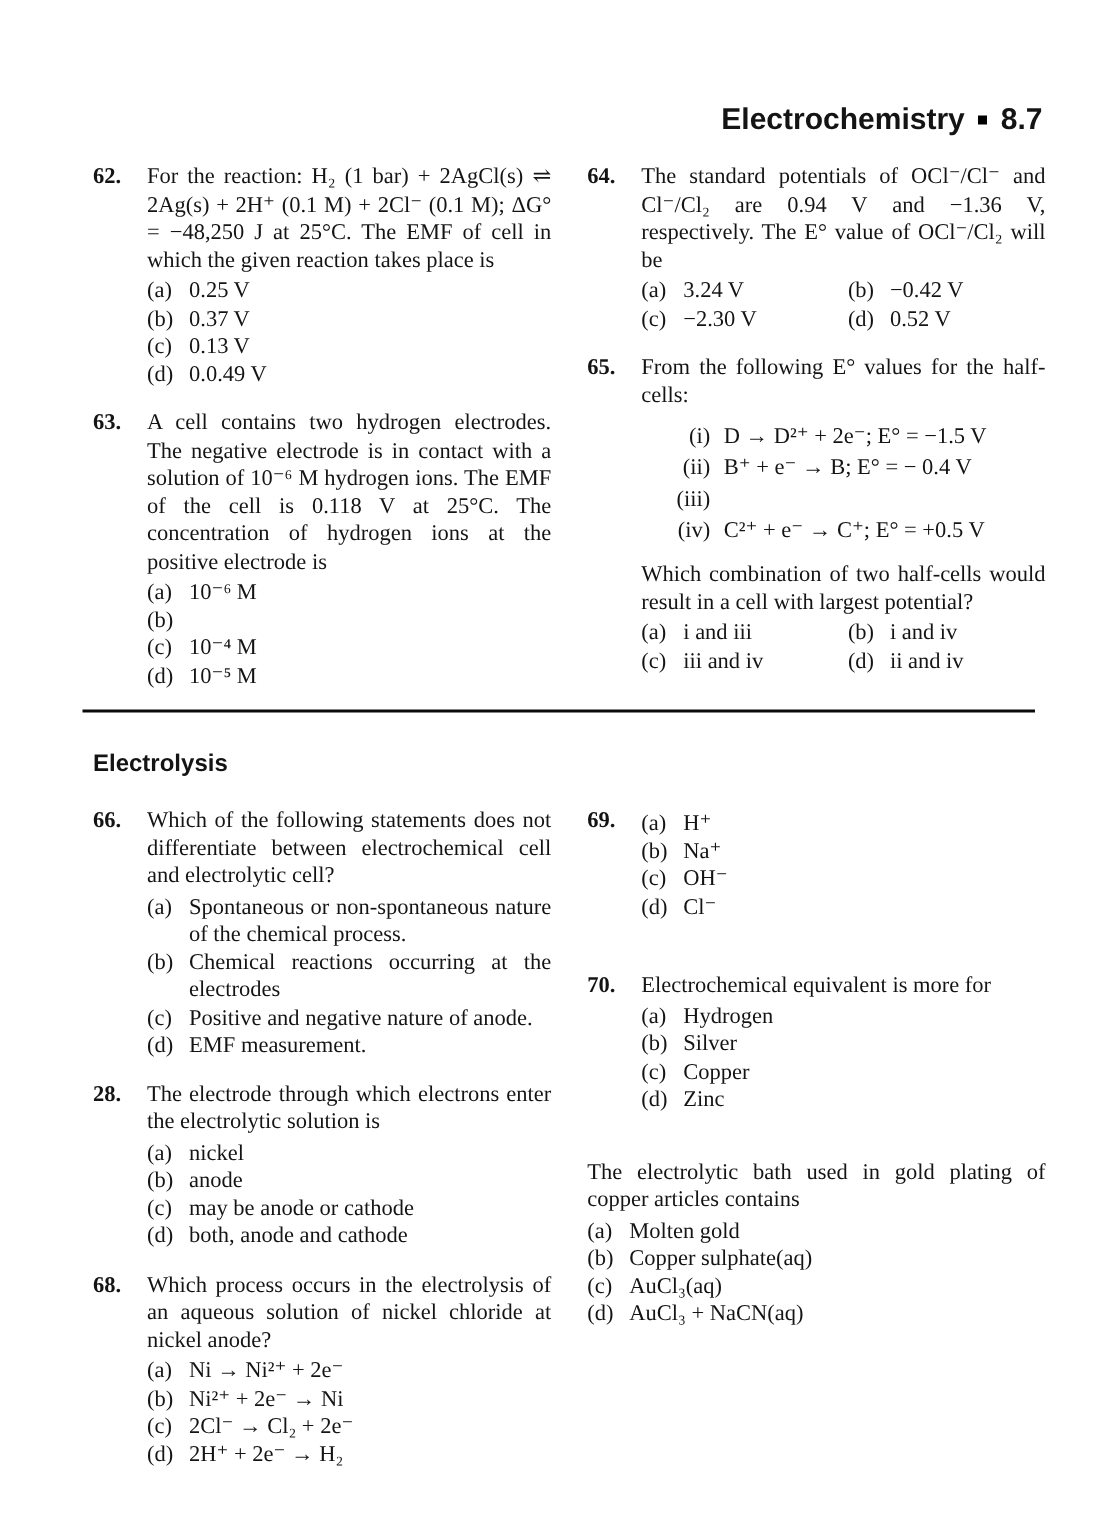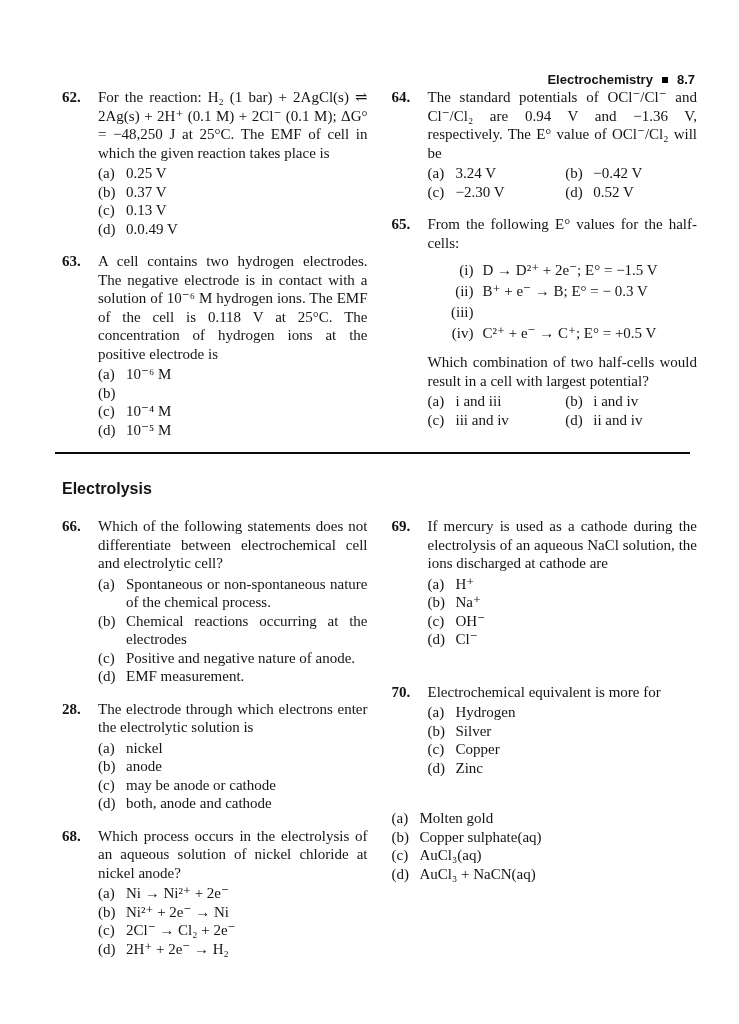--- a/index.html
+++ b/index.html
@@ -8,30 +8,30 @@
     width:739px;height:1024px;
     background:#fff;color:#141414;
     font-family:"Liberation Serif","DejaVu Serif","DejaVu Sans",serif;
     font-size:15px;line-height:18.5px;
     overflow:hidden;
   }
   .header-row{
     display:flex;justify-content:flex-end;align-items:center;
     padding:72px 44px 0 0;
     font-family:"Liberation Sans","DejaVu Sans",sans-serif;
-    font-size:13px;line-height:16px;
+    font-size:20px;line-height:16px;
   }
   .header-chapter{font-weight:600;}
   .header-sep{width:6px;height:6px;background:#000;margin:0 9px;display:inline-block;}
   .header-page{font-weight:700;}
   .columns{
     display:flex;gap:24px;
     padding:0 42px 0 62px;
   }
-  .columns.first{}
+  .columns.first{margin-top:21px;}
   .columns.second{margin-top:16px;}
   .col{flex:1 1 0;min-width:0;}
   .question{display:flex;margin-bottom:14px;}
   .question:last-child{margin-bottom:0;}
   .qnum{width:36px;flex-shrink:0;font-weight:700;}
   .qbody{flex:1;min-width:0;}
   .qtext{text-align:justify;}
   .options{margin-top:2px;}
   .option{display:flex;line-height:18.5px;}
   .optl{width:28px;flex-shrink:0;}
@@ -147,21 +147,21 @@
         <span class="qnum">65.</span>
         <div class="qbody">
           <div class="qtext">From the following E° values for the half-cells:</div>
           <div class="half-cells">
             <div class="hc-row">
                 <span class="hc-label">(i)</span>
                 <span class="hc-text">D → D²⁺ + 2e⁻; E° = −1.5 V</span>
               </div>
             <div class="hc-row">
                 <span class="hc-label">(ii)</span>
-                <span class="hc-text">B⁺ + e⁻ → B; E° = − 0.3 V</span>
+                <span class="hc-text">B⁺ + e⁻ → B; E° = − 0.4 V</span>
               </div>
             <div class="hc-row">
                 <span class="hc-label">(iii)</span>
               </div>
             <div class="hc-row">
                 <span class="hc-label">(iv)</span>
                 <span class="hc-text">C²⁺ + e⁻ → C⁺; E° = +0.5 V</span>
               </div>
           </div>
           <div class="qtext2">Which combination of two half-cells would result in a cell with largest potential?</div>
@@ -270,21 +270,20 @@
           </div>
         </div>
       </div>
 
     </div>
     <div class="col">
 
       <div class="question">
         <span class="qnum">69.</span>
         <div class="qbody">
-          <div class="qtext">If mercury is used as a cathode during the electrolysis of an aqueous NaCl solution, the ions discharged at cathode are</div>
           <div class="options">
             <div class="option">
                 <span class="optl">(a)</span>
                 <span class="optt">H⁺</span>
               </div>
             <div class="option">
                 <span class="optl">(b)</span>
                 <span class="optt">Na⁺</span>
               </div>
             <div class="option">
@@ -319,20 +318,21 @@
             <div class="option">
                 <span class="optl">(d)</span>
                 <span class="optt">Zinc</span>
               </div>
           </div>
         </div>
       </div>
 
       <div class="question" style="margin-top:30px;">
         <div class="qbody">
+          <div class="qtext">The electrolytic bath used in gold plating of copper articles contains</div>
           <div class="options">
             <div class="option">
                 <span class="optl">(a)</span>
                 <span class="optt">Molten gold</span>
               </div>
             <div class="option">
                 <span class="optl">(b)</span>
                 <span class="optt">Copper sulphate(aq)</span>
               </div>
             <div class="option">

